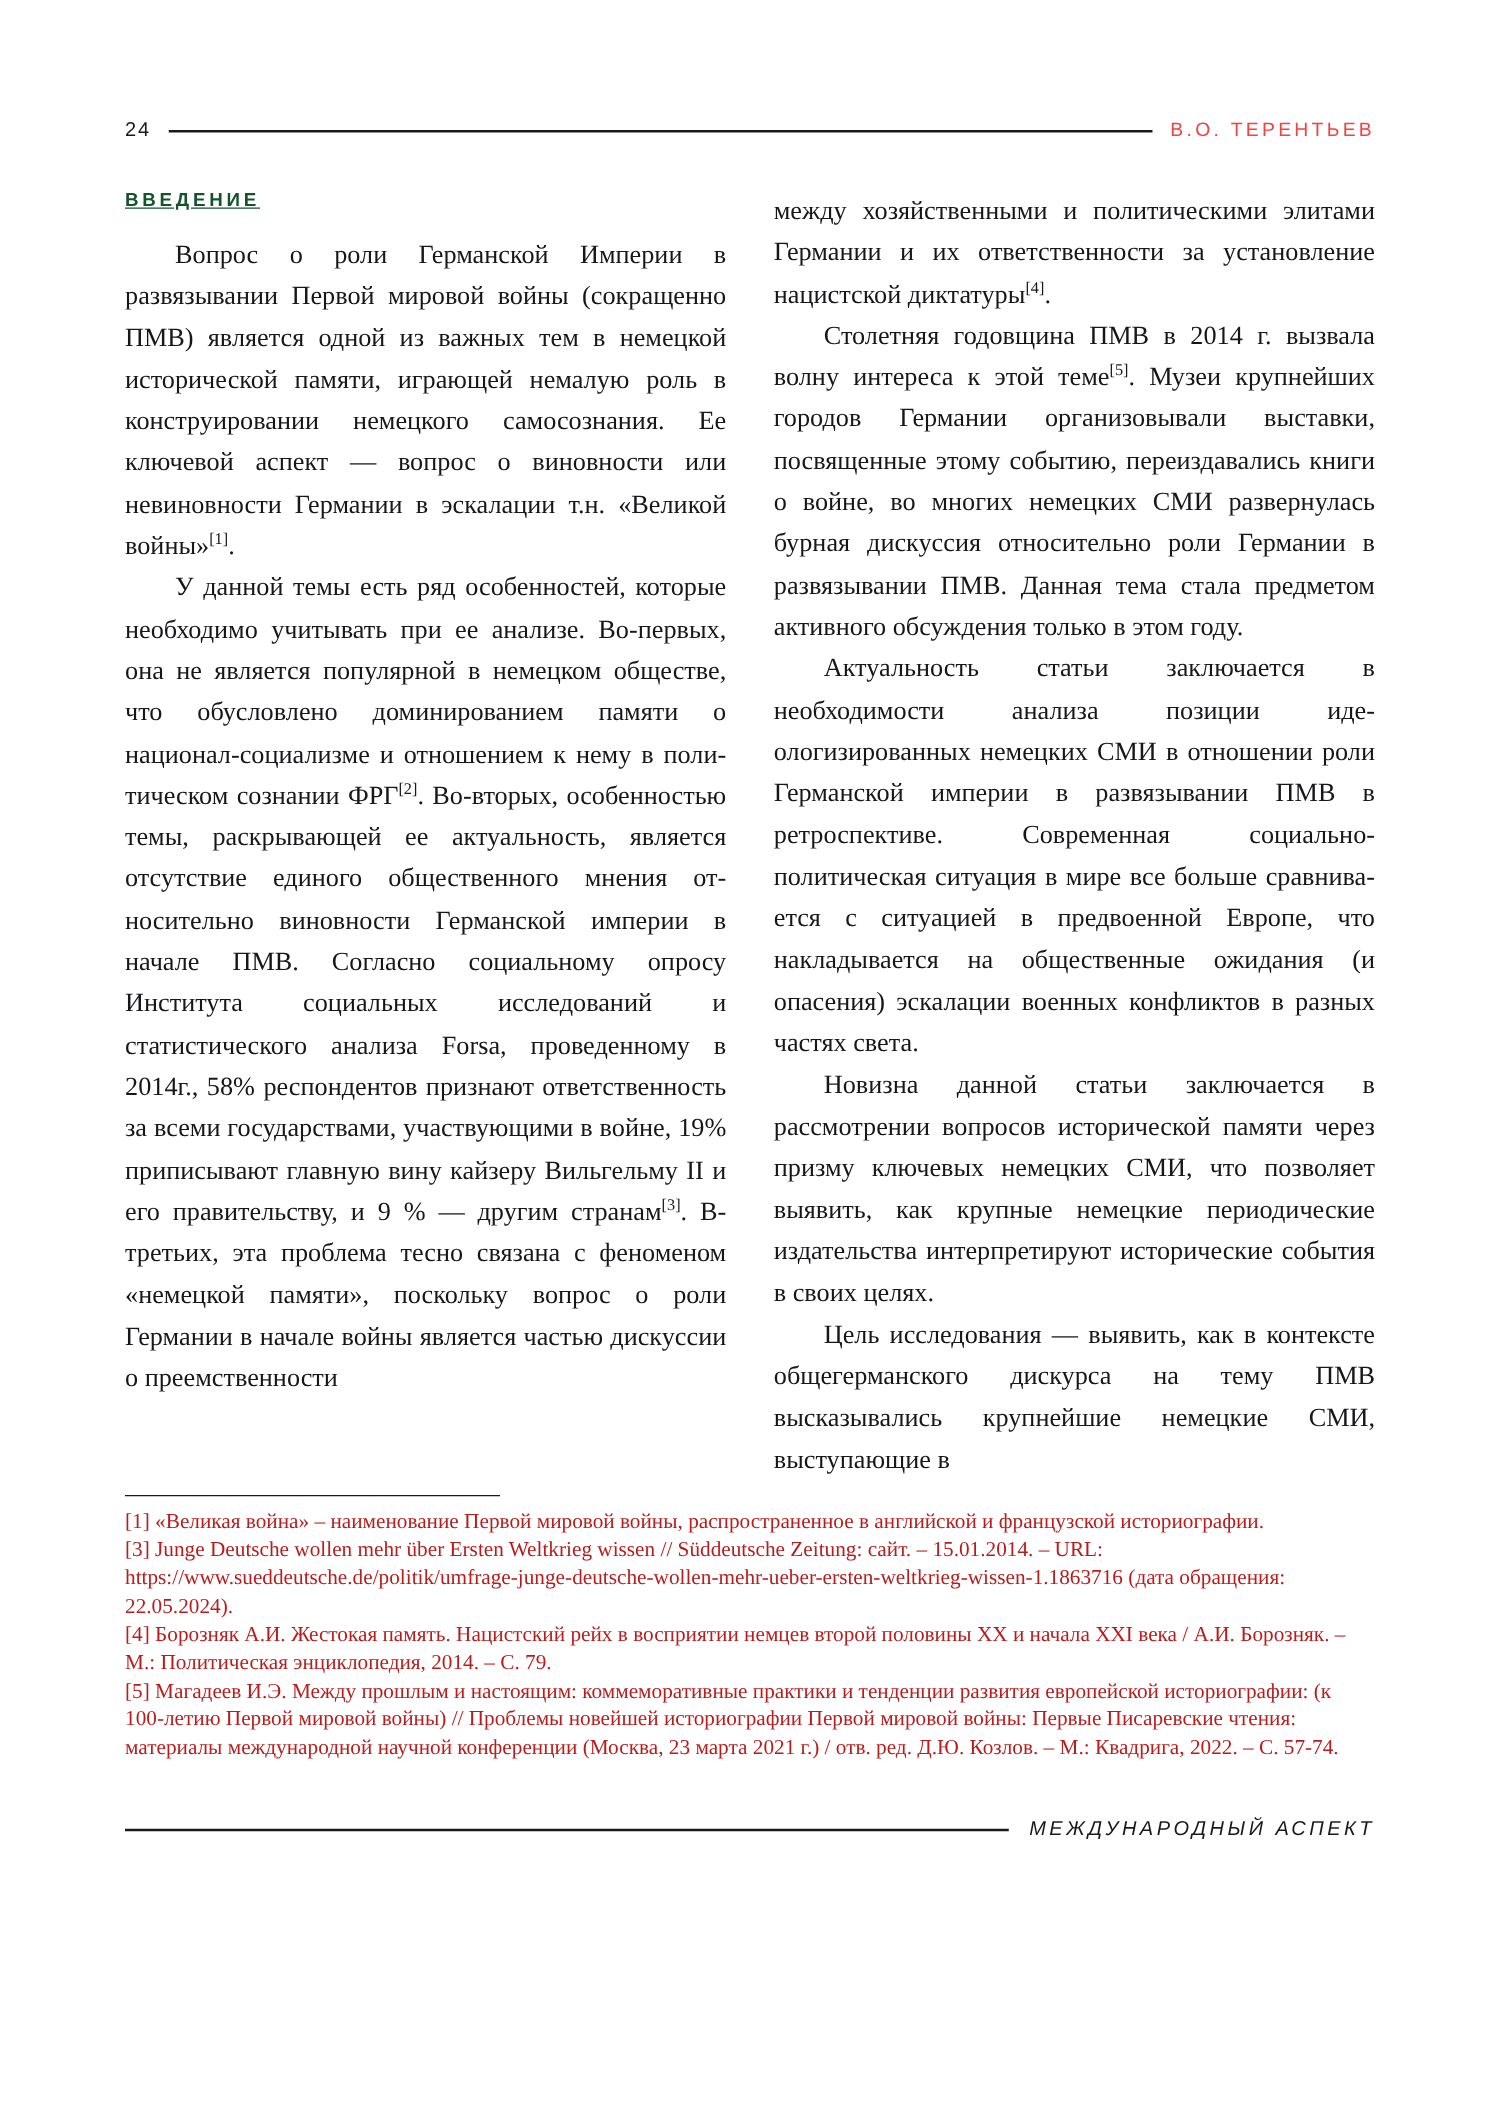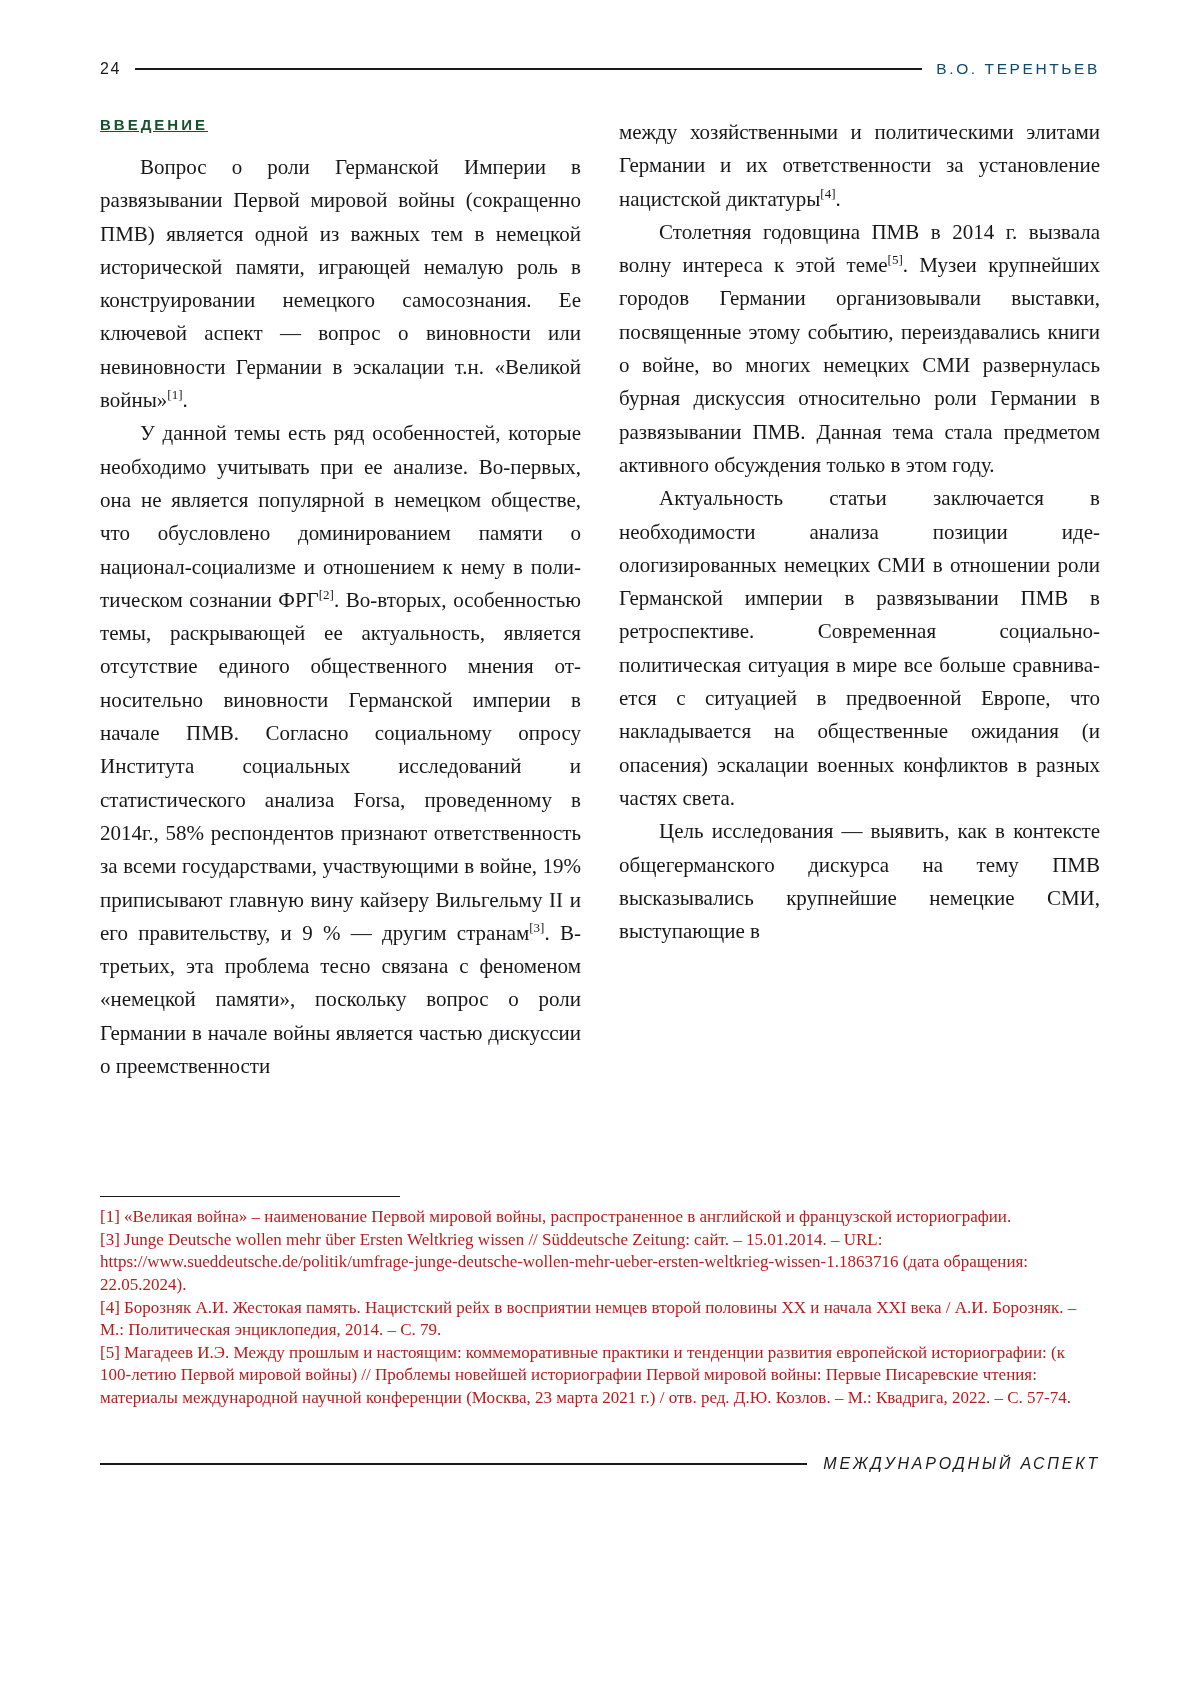--- a/index.html
+++ b/index.html
@@ -14,21 +14,21 @@
     color: #1a1a1a;
     position: relative;
     overflow: hidden;
   }
   .page {
     position: absolute;
     left: 0; top: 0;
     width: 1200px;
     height: 1697px;
     box-sizing: border-box;
-    padding: 56px 100px 0 100px;
+    padding: 92px 100px 0 100px;
   }
 
   
   .running-head {
     display: flex;
     align-items: center;
     gap: 14px;
     height: 26px;
     margin-bottom: 34px;
   }
@@ -41,21 +41,21 @@
   }
   .head-rule {
     flex: 1 1 auto;
     height: 1.5px;
     background: #1a1a1a;
   }
   .author-head {
     font-family: "Liberation Sans", sans-serif;
     font-size: 15.5px;
     letter-spacing: 2.6px;
-    color: #0c4a6e;
+    color: #ef4444;
     flex: 0 0 auto;
   }
 
   
   .columns {
     display: flex;
     gap: 38px;
     height: 1040px;
   }
   .col {
@@ -152,20 +152,21 @@
 
       <p class="body"><span>У данной темы есть ряд особен­ностей, которые необходимо учиты­вать при ее анализе. Во-первых, она не является популярной в немецком обществе, что обусловлено домини­рованием памяти о национал-соци­ализме и отношением к нему в поли­тическом сознании ФРГ</span><sup>[2]</sup><span>. Во-вторых, особенностью темы, раскрывающей ее актуальность, является отсутствие единого общественного мнения от­носительно виновности Германской империи в начале ПМВ. Согласно со­циальному опросу Института социаль­ных исследований и статистического анализа Forsa, проведенному в 2014г., 58% респондентов признают ответ­ственность за всеми государствами, участвующими в войне, 19% припи­сывают главную вину кайзеру Вильгель­му II и его правительству, и 9 % — дру­гим странам</span><sup>[3]</sup><span>. В-третьих, эта проблема тесно связана с феноменом «немец­кой памяти», поскольку вопрос о роли Германии в начале войны является частью дискуссии о преемственности</span></p>
     </div>
 
     <div class="col">
       <p class="body" style="text-indent:0"><span>между хозяйственными и политиче­скими элитами Германии и их ответ­ственности за установление нацист­ской диктатуры</span><sup>[4]</sup>.</p>
 
       <p class="body"><span>Столетняя годовщина ПМВ в 2014 г. вызвала волну интереса к этой теме</span><sup>[5]</sup><span>. Музеи крупнейших городов Германии организовывали выстав­ки, посвященные этому событию, пе­реиздавались книги о войне, во мно­гих немецких СМИ развернулась бурная дискуссия относительно роли Германии в развязывании ПМВ. Дан­ная тема стала предметом активного обсуждения только в этом году.</span></p>
 
       <p class="body">Актуальность статьи заключается в необходимости анализа позиции иде­ологизированных немецких СМИ в от­ношении роли Германской империи в развязывании ПМВ в ретроспективе. Современная социально-политическая ситуация в мире все больше сравнива­ется с ситуацией в предвоенной Евро­пе, что накладывается на обществен­ные ожидания (и опасения) эскалации военных конфликтов в разных частях света.</p>
+      <p class="body">Новизна данной статьи заключает­ся в рассмотрении вопросов историче­ской памяти через призму ключевых немецких СМИ, что позволяет выявить, как крупные немецкие периодические издательства интерпретируют истори­ческие события в своих целях.</p>
       <p class="body">Цель исследования — выявить, как в контексте общегерманского дискурса на тему ПМВ высказывались крупней­шие немецкие СМИ, выступающие в</p>
     </div>
 
   </div>
 
   <div class="footnotes">
     <div class="fn-rule"></div>
     <p class="fn">[1] «Великая война» – наименование Первой мировой войны, распространенное в английской и французской историографии.</p>
     <p class="fn">[3] Junge Deutsche wollen mehr über Ersten Weltkrieg wissen // Süddeutsche Zeitung: сайт. – 15.01.2014. – URL: https://www.sueddeutsche.de/politik/umfrage-junge-deutsche-wollen-mehr-ueber-ersten-weltkrieg-wissen-1.1863716 (дата обращения: 22.05.2024).</p>
     <p class="fn">[4] Борозняк А.И. Жестокая память. Нацистский рейх в восприятии немцев второй половины XX и начала XXI века / А.И. Борозняк. – М.: Политическая энциклопедия, 2014. – С. 79.</p>

